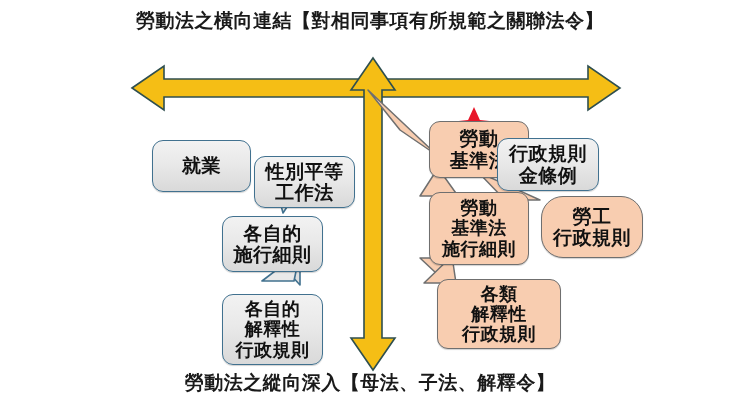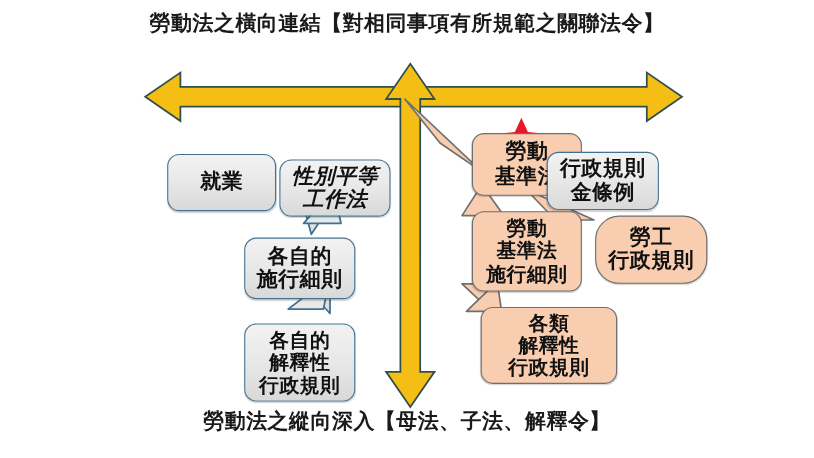--- a/index.html
+++ b/index.html
@@ -99,21 +99,21 @@
 
     <polygon points="505,200 540,200 478,172" fill="#f8cdb0" stroke="#6f6f6f" stroke-width="1.5" stroke-linejoin="round"></polygon>
 
     <polygon points="474,107 479.9,120.1 494,121.4 483.4,130.9 486.5,144.8 474,137.5 461.5,144.8 464.6,130.9 454,121.4 468.1,120.1" fill="#E8172A"></polygon>
   </svg>
 
   <div class="box gray" style="left:152px; top:123px; width:99px; height:52px; font-size:19px;">
     <span class="ln">就業</span>
   </div>
 
-  <div class="box gray" style="left:254px; top:128px; width:101px; height:52px; font-size:19px;font-style:italic;">
+  <div class="box gray" style="left:254px; top:139px; width:101px; height:52px; font-size:19px;">
     <span class="ln">性別平等</span>
     <span class="ln">工作法</span>
   </div>
 
   <div class="box gray" style="left:222px; top:199px; width:101px; height:56px; font-size:19px;">
     <span class="ln">各自的</span>
     <span class="ln">施行細則</span>
   </div>
 
   <div class="box gray" style="left:222px; top:277px; width:101px; height:71px; font-size:18px;">

